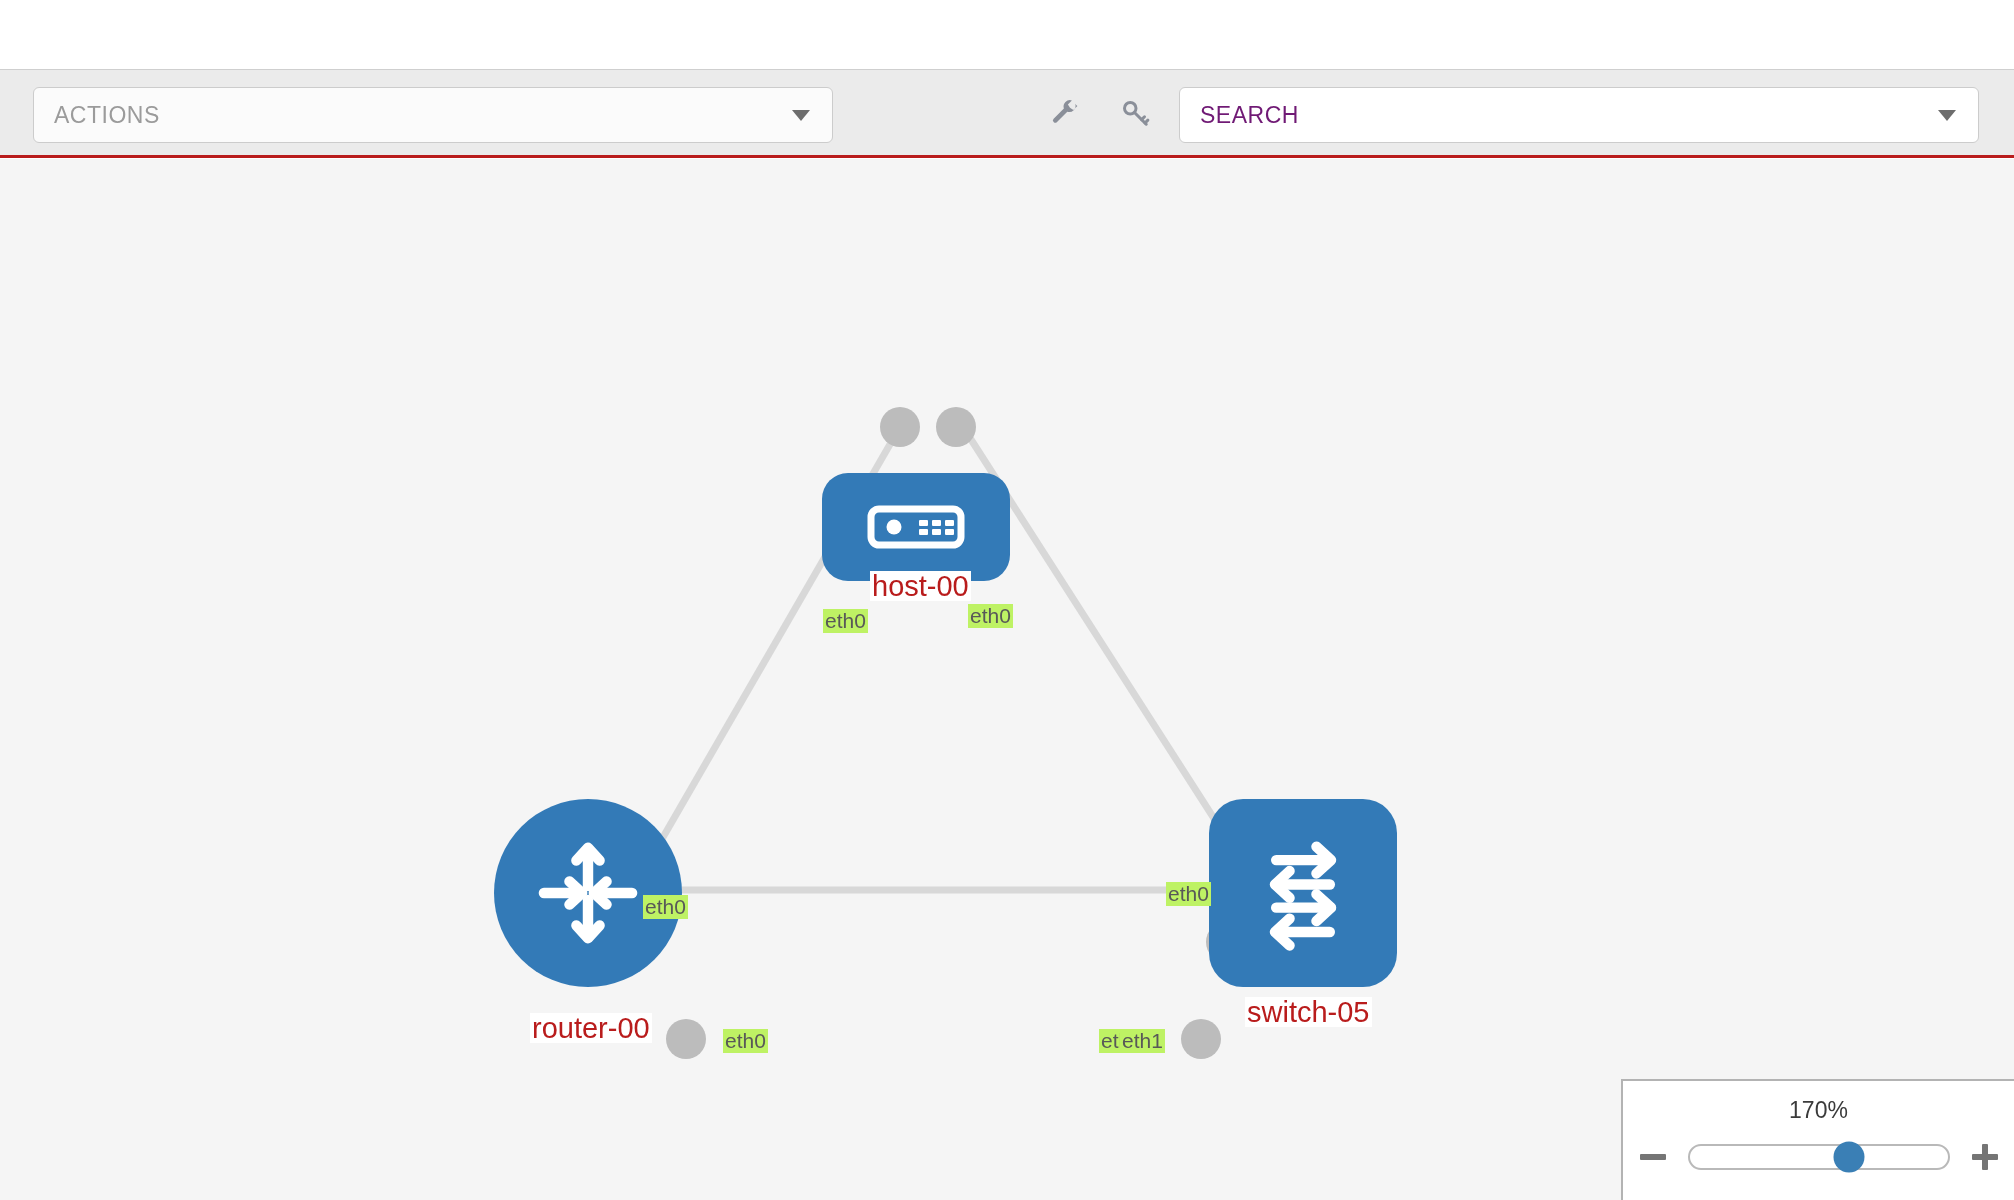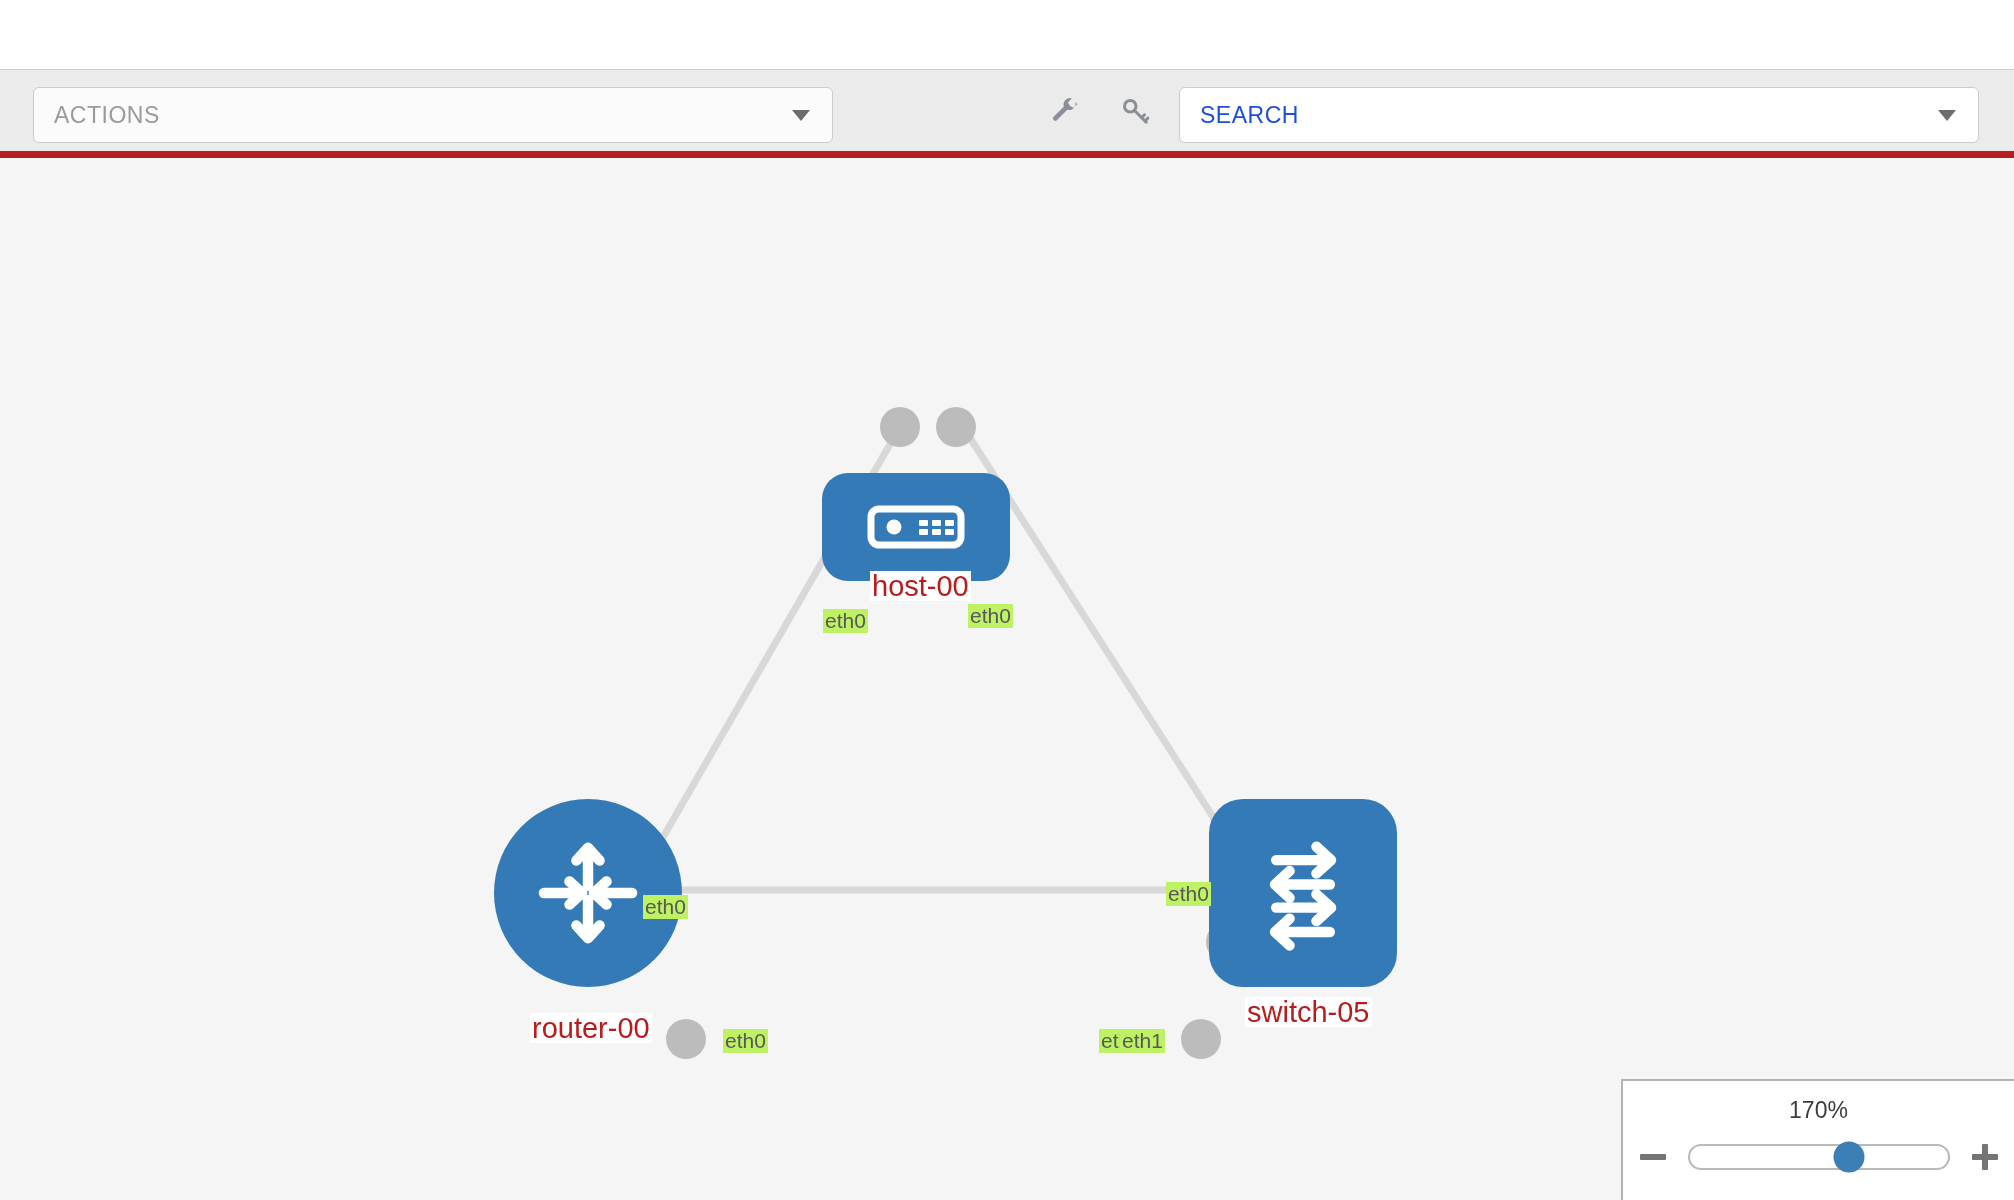--- a/index.html
+++ b/index.html
@@ -54,21 +54,21 @@
   .close-btn svg { display: block; }
 
   
   .toolbar {
     position: absolute;
     left: 0; top: 69px;
     width: 2014px;
     height: 89px;
     background: #ebebeb;
     border-top: 1px solid #cfcfcf;
-    border-bottom: 7px solid #b91c1c;
+    border-bottom: 3px solid #b91c1c;
     display: flex;
     align-items: center;
   }
   .actions-select {
     position: absolute;
     left: 33px;
     top: 17px;
     width: 800px;
     height: 56px;
     background: #fbfbfb;
@@ -114,21 +114,21 @@
     background: #ffffff;
     border: 1px solid #cccccc;
     border-radius: 6px;
     display: flex;
     align-items: center;
     cursor: text;
   }
   .search-label {
     margin-left: 20px;
     font-size: 23px;
-    color: #1d4ed8;
+    color: #701a75;
     letter-spacing: 0.5px;
   }
 
   
   .canvas {
     position: absolute;
     left: 0; top: 159px;
     width: 2014px;
     height: 1041px;
     background: #f5f5f5;

